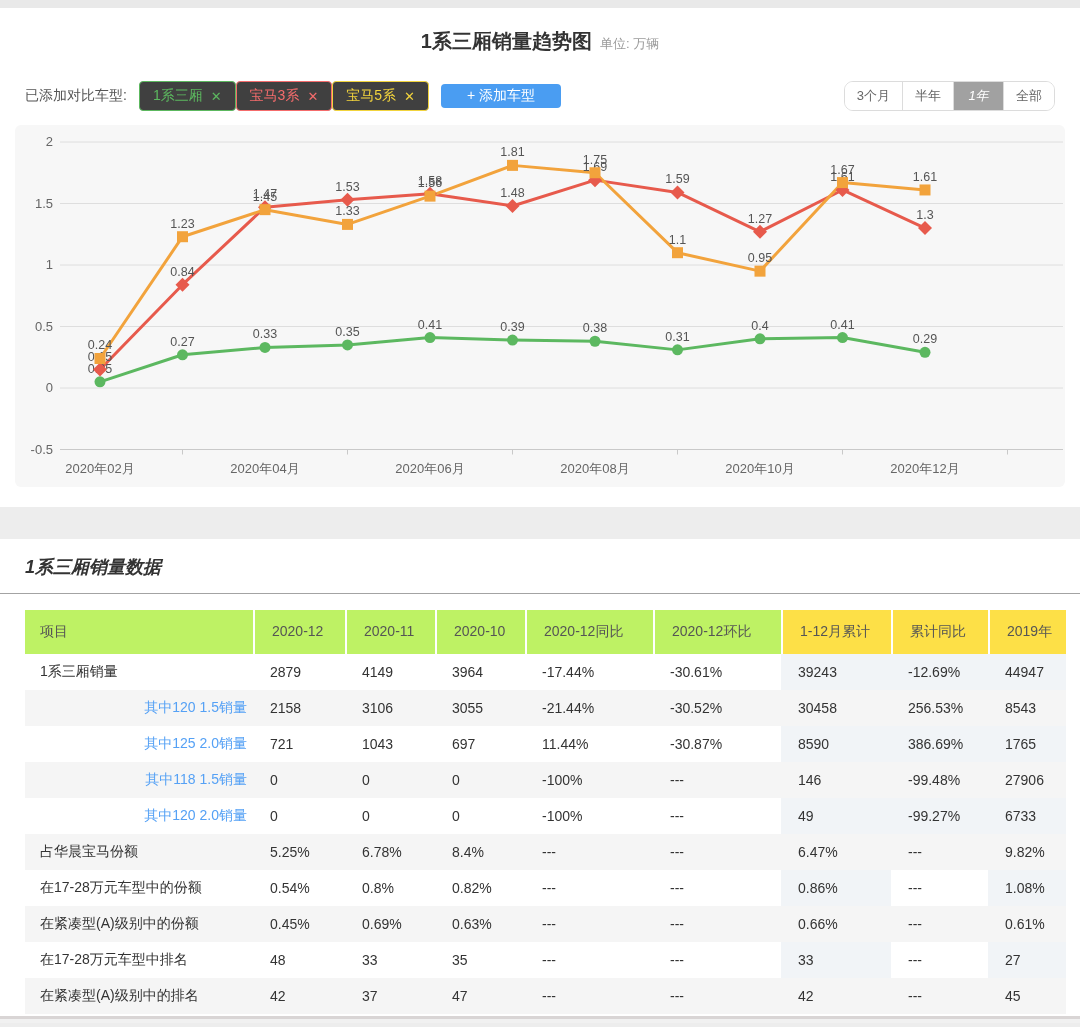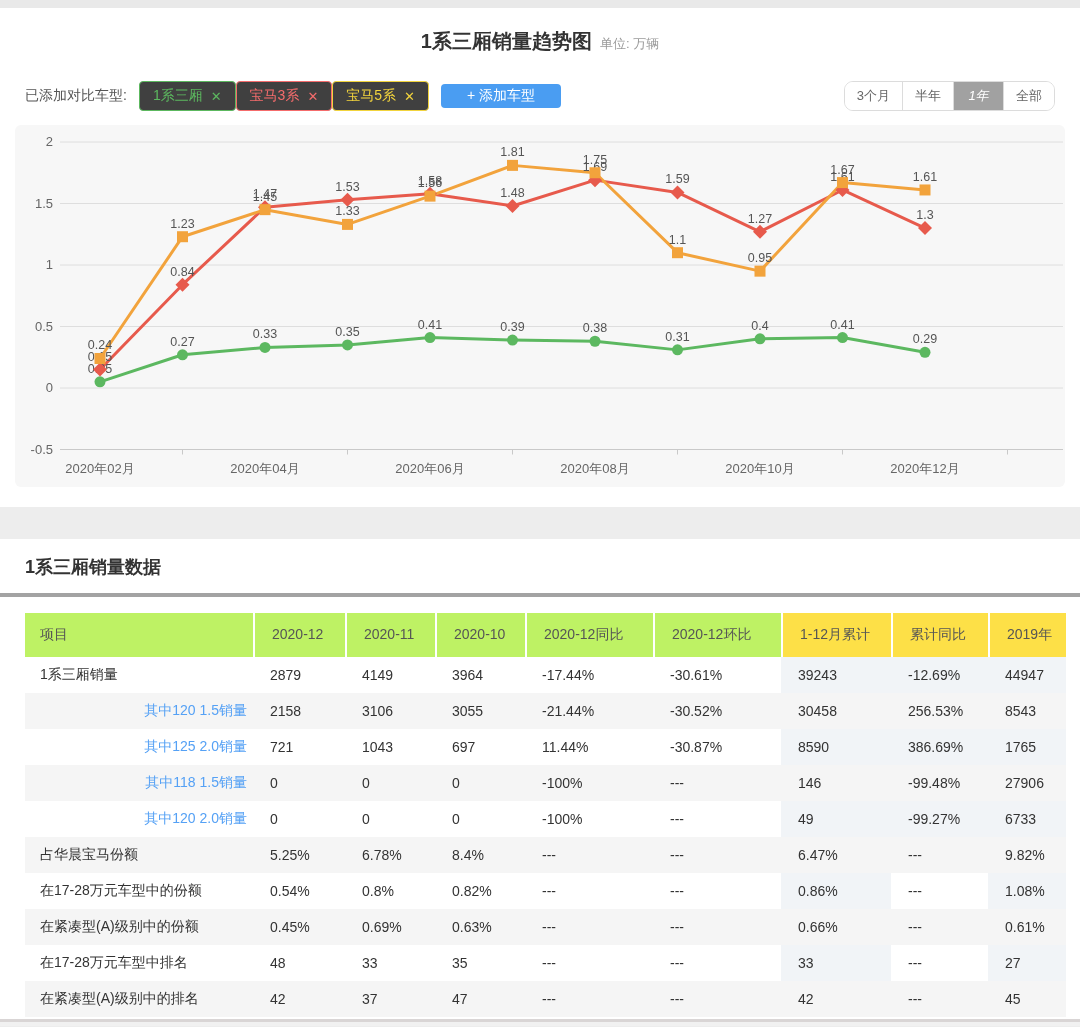--- a/index.html
+++ b/index.html
@@ -40,21 +40,21 @@
   }
   .range-btn:first-child { border-left: none; }
   .range-btn.selected { background: #a1a1a1; color: #fff; font-style: italic; }
 
   .chart-panel { background: #f7f7f7; border-radius: 6px; padding: 0; }
   .chart-panel svg { display: block; }
 
   .section-gap { height: 32px; background: #ededed; }
 
   .table-card { padding: 0; }
-  .section-title-wrap { padding: 16px 25px 14px 25px; border-bottom: 4px solid #a3a3a3; }
+  .section-title-wrap { padding: 16px 25px 14px 25px; border-bottom: 1px solid #a3a3a3; font-style: italic; }
   .section-title { font-size: 18px; font-weight: bold; color: #333; }
 
   .table-wrap { padding: 16px 14px 0 25px; }
   .t-grid { display: grid; grid-template-columns: 228px 92px 90px 90px 128px 128px 110px 97px 78px; }
   .t-header .cell {
     background: #bef264; color: #555; font-size: 14px;
     padding: 13px 0 13px 17px; border-left: 2px solid #fff;
   }
   .t-header .cell:first-child { border-left: none; padding-left: 15px; }
   .t-header .cell.blue { background: #fde047; }

